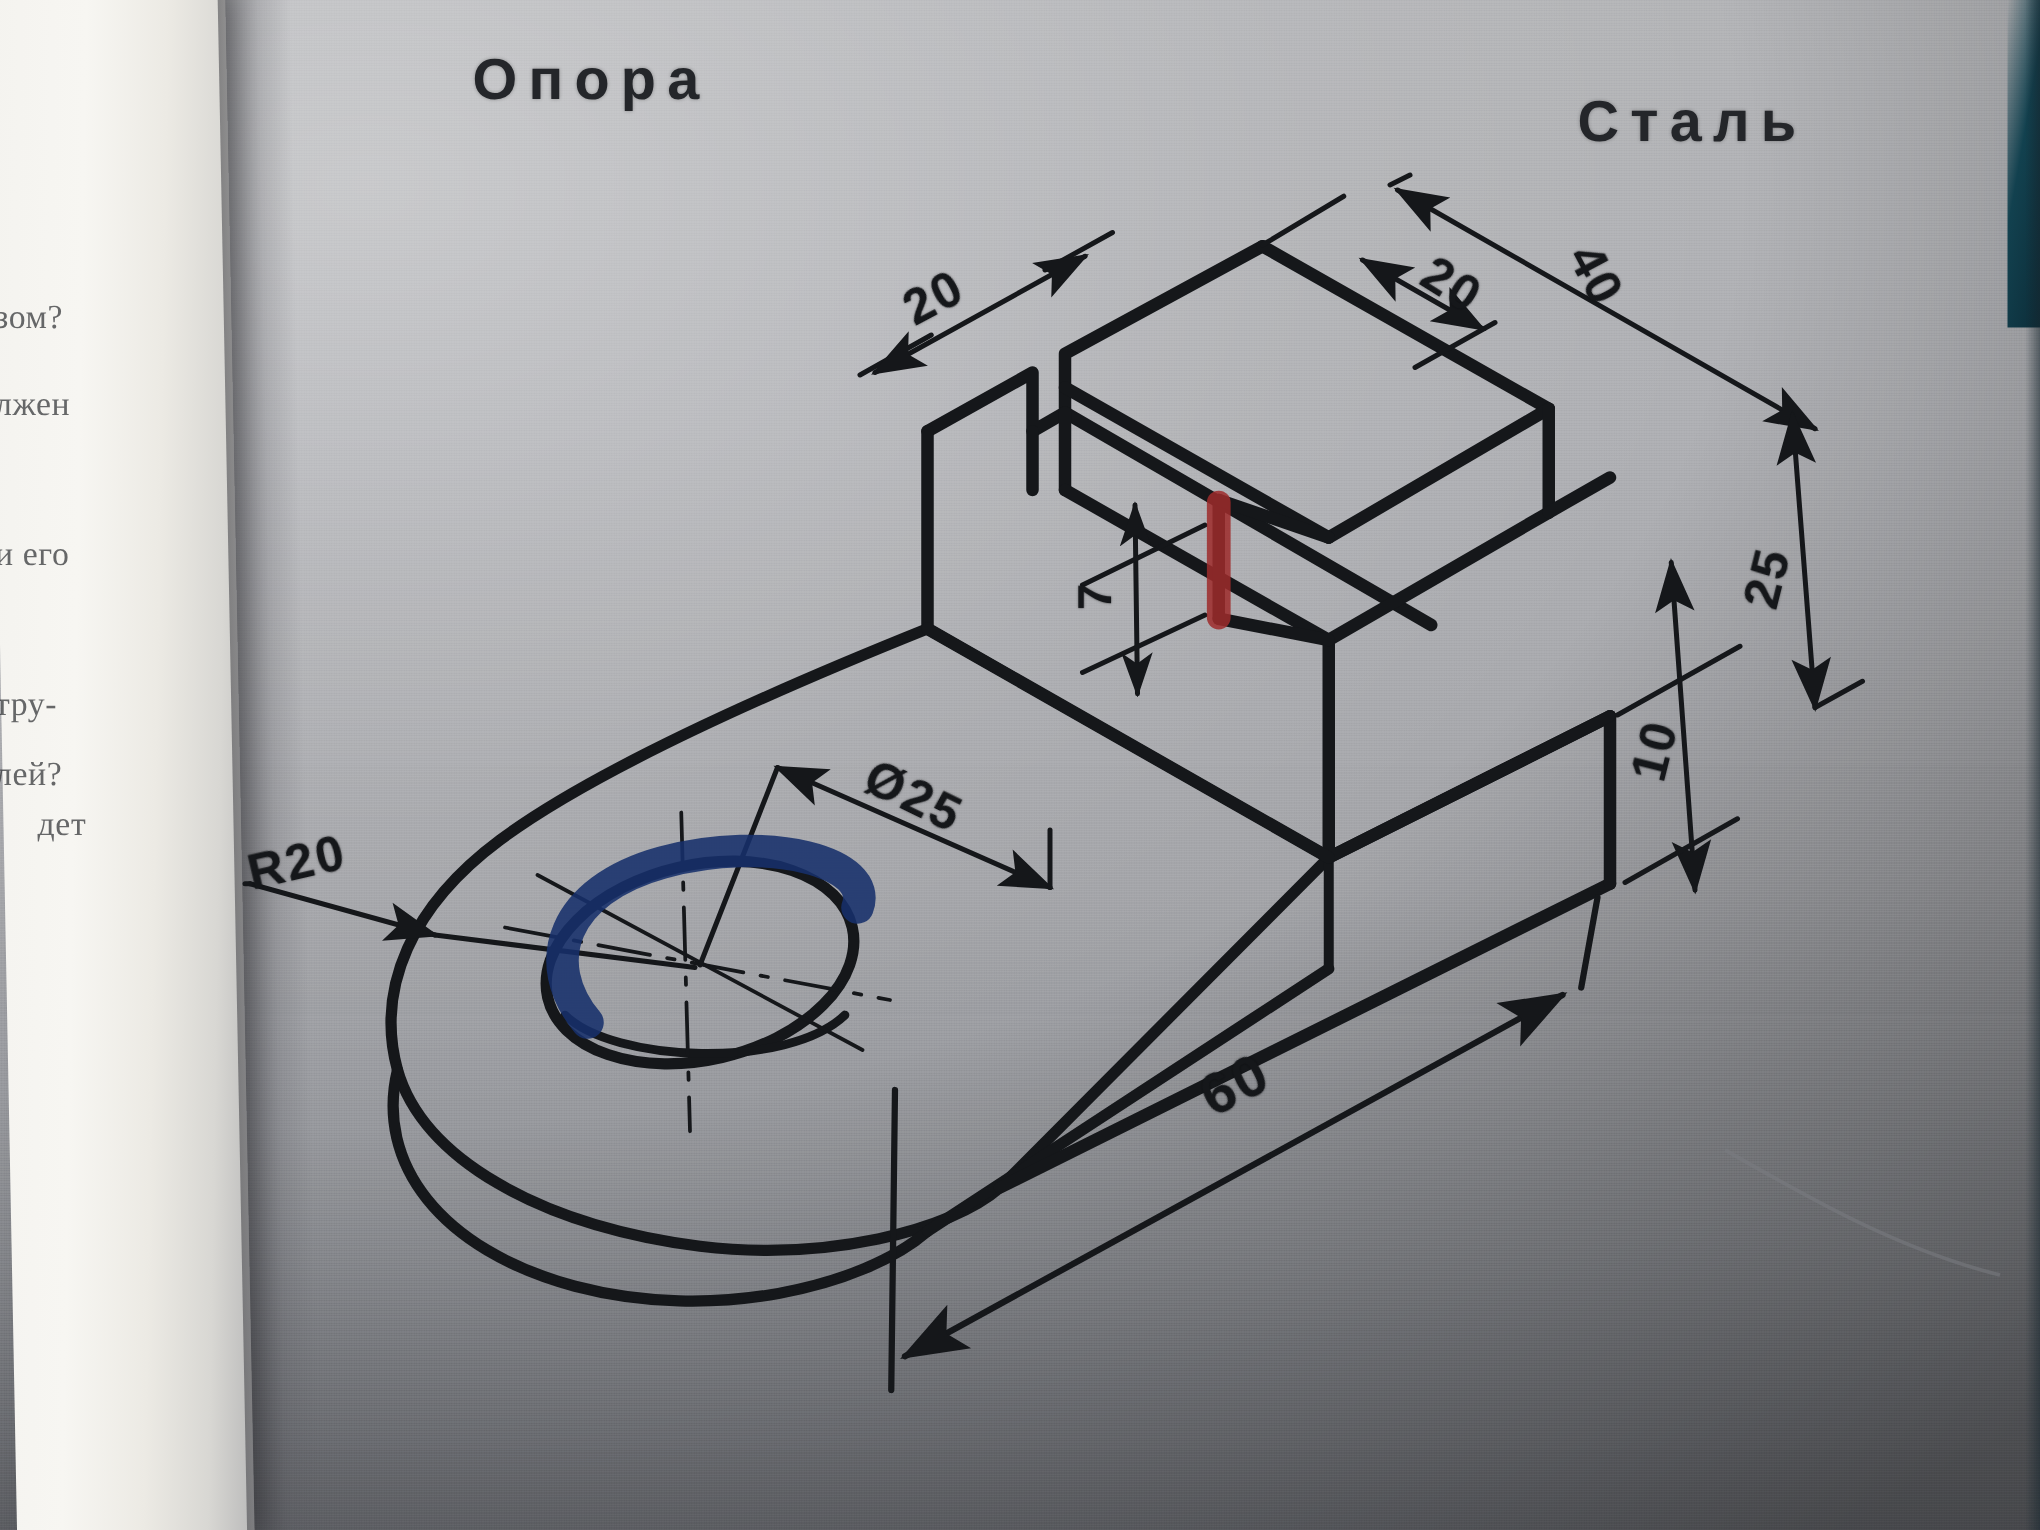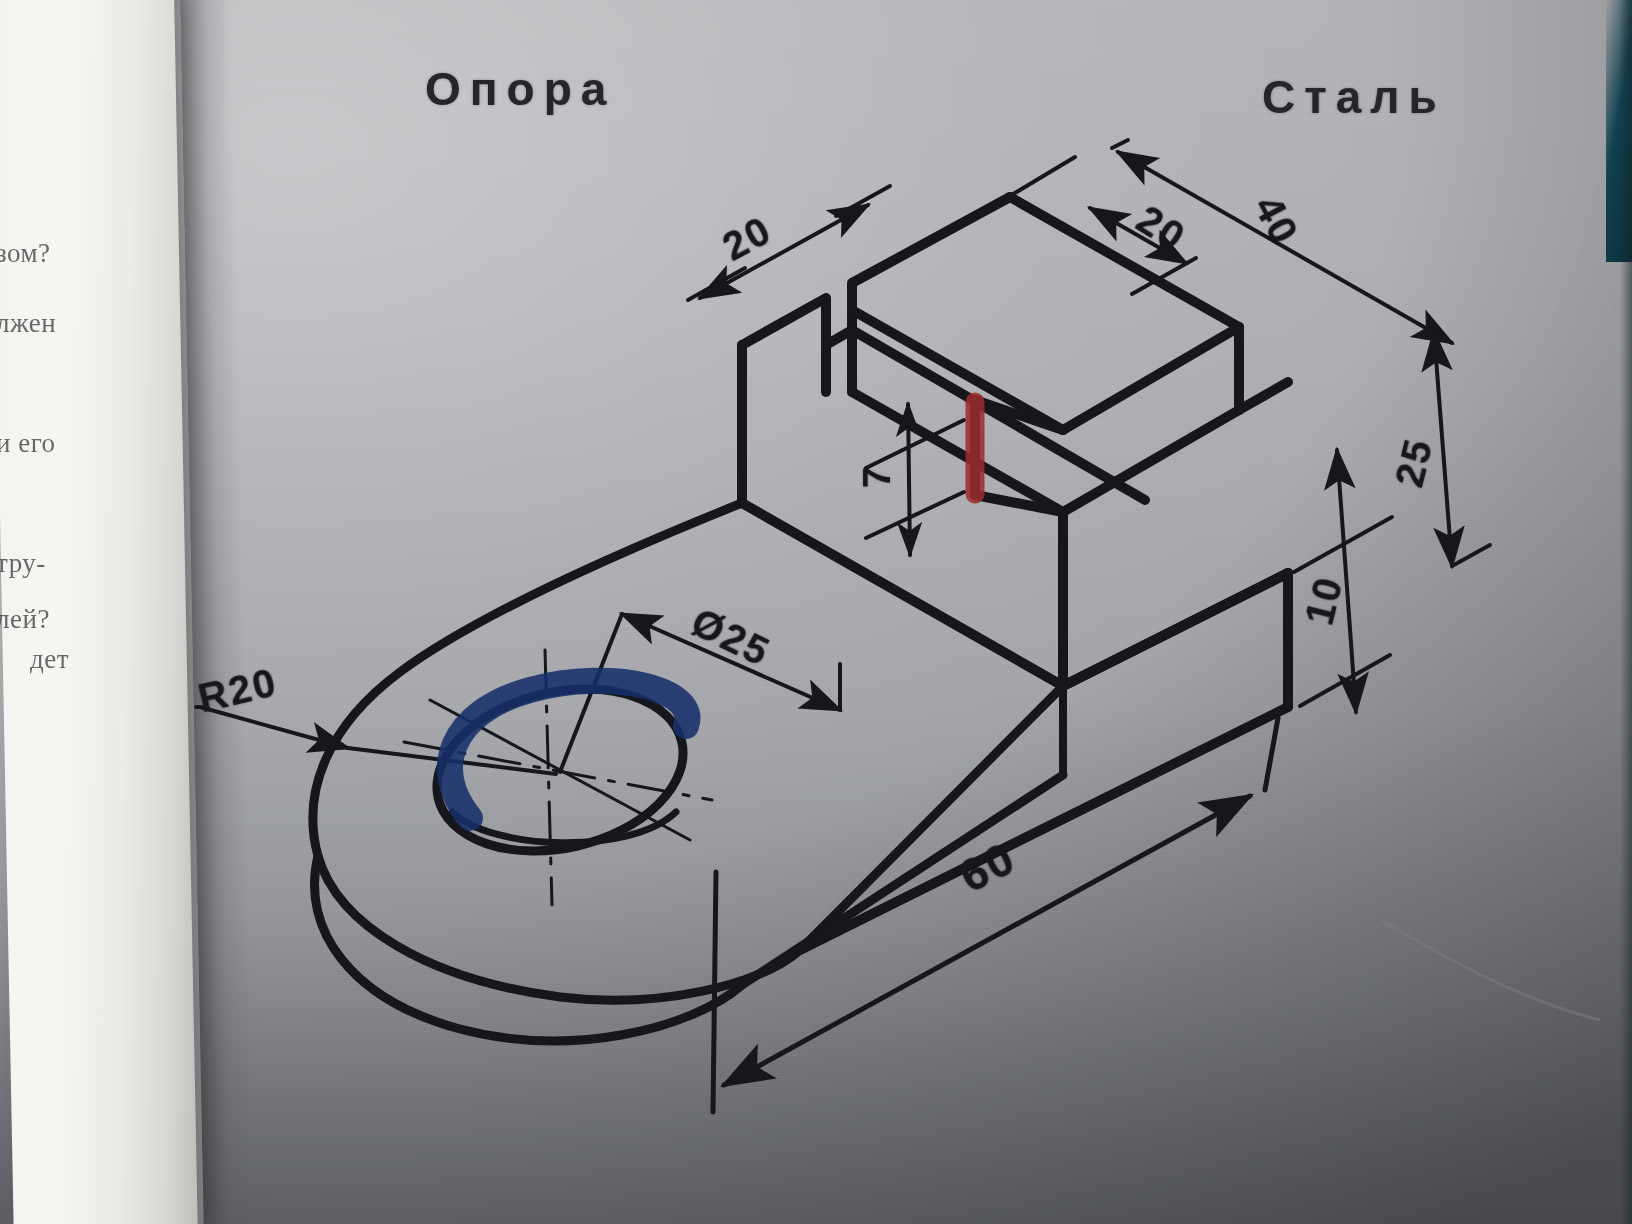--- a/index.html
+++ b/index.html
@@ -292,21 +292,21 @@
 
     <path d="M 470,818
              C 430,770 450,712 530,690
              C 615,667 700,690 686,726" stroke="#17306b" stroke-width="26" fill="none" stroke-linecap="round" opacity=".88"></path>
 
     <path d="M 975,402 L 975,494" stroke="#9e2b2b" stroke-width="19" stroke-linecap="round" opacity=".85"></path>
 
     <path d="M 1380,920 C 1450,960 1520,1000 1600,1020" stroke="#7a7c82" stroke-width="3" fill="none" opacity=".55"></path>
   </svg>
 
-  <div class="title-txt" style="left:378px; top:62px;margin-left:47px;">Опора</div>
+  <div class="title-txt" style="left:378px; top:36px;">Опора</div>
   <div class="title-txt" style="left:1262px; top:70px;">Сталь</div>
 
   <div class="dim" style="left:723px; top:216px; transform:rotate(-28deg);">20</div>
 
   <div class="dim" style="left:1137px; top:206px; transform:rotate(32deg);">20</div>
 
   <div class="dim" style="left:1252px; top:198px; transform:rotate(62deg);">40</div>
 
   <div class="dim" style="left:866px; top:455px; transform:rotate(-90deg); font-size:38px;">7</div>
 

